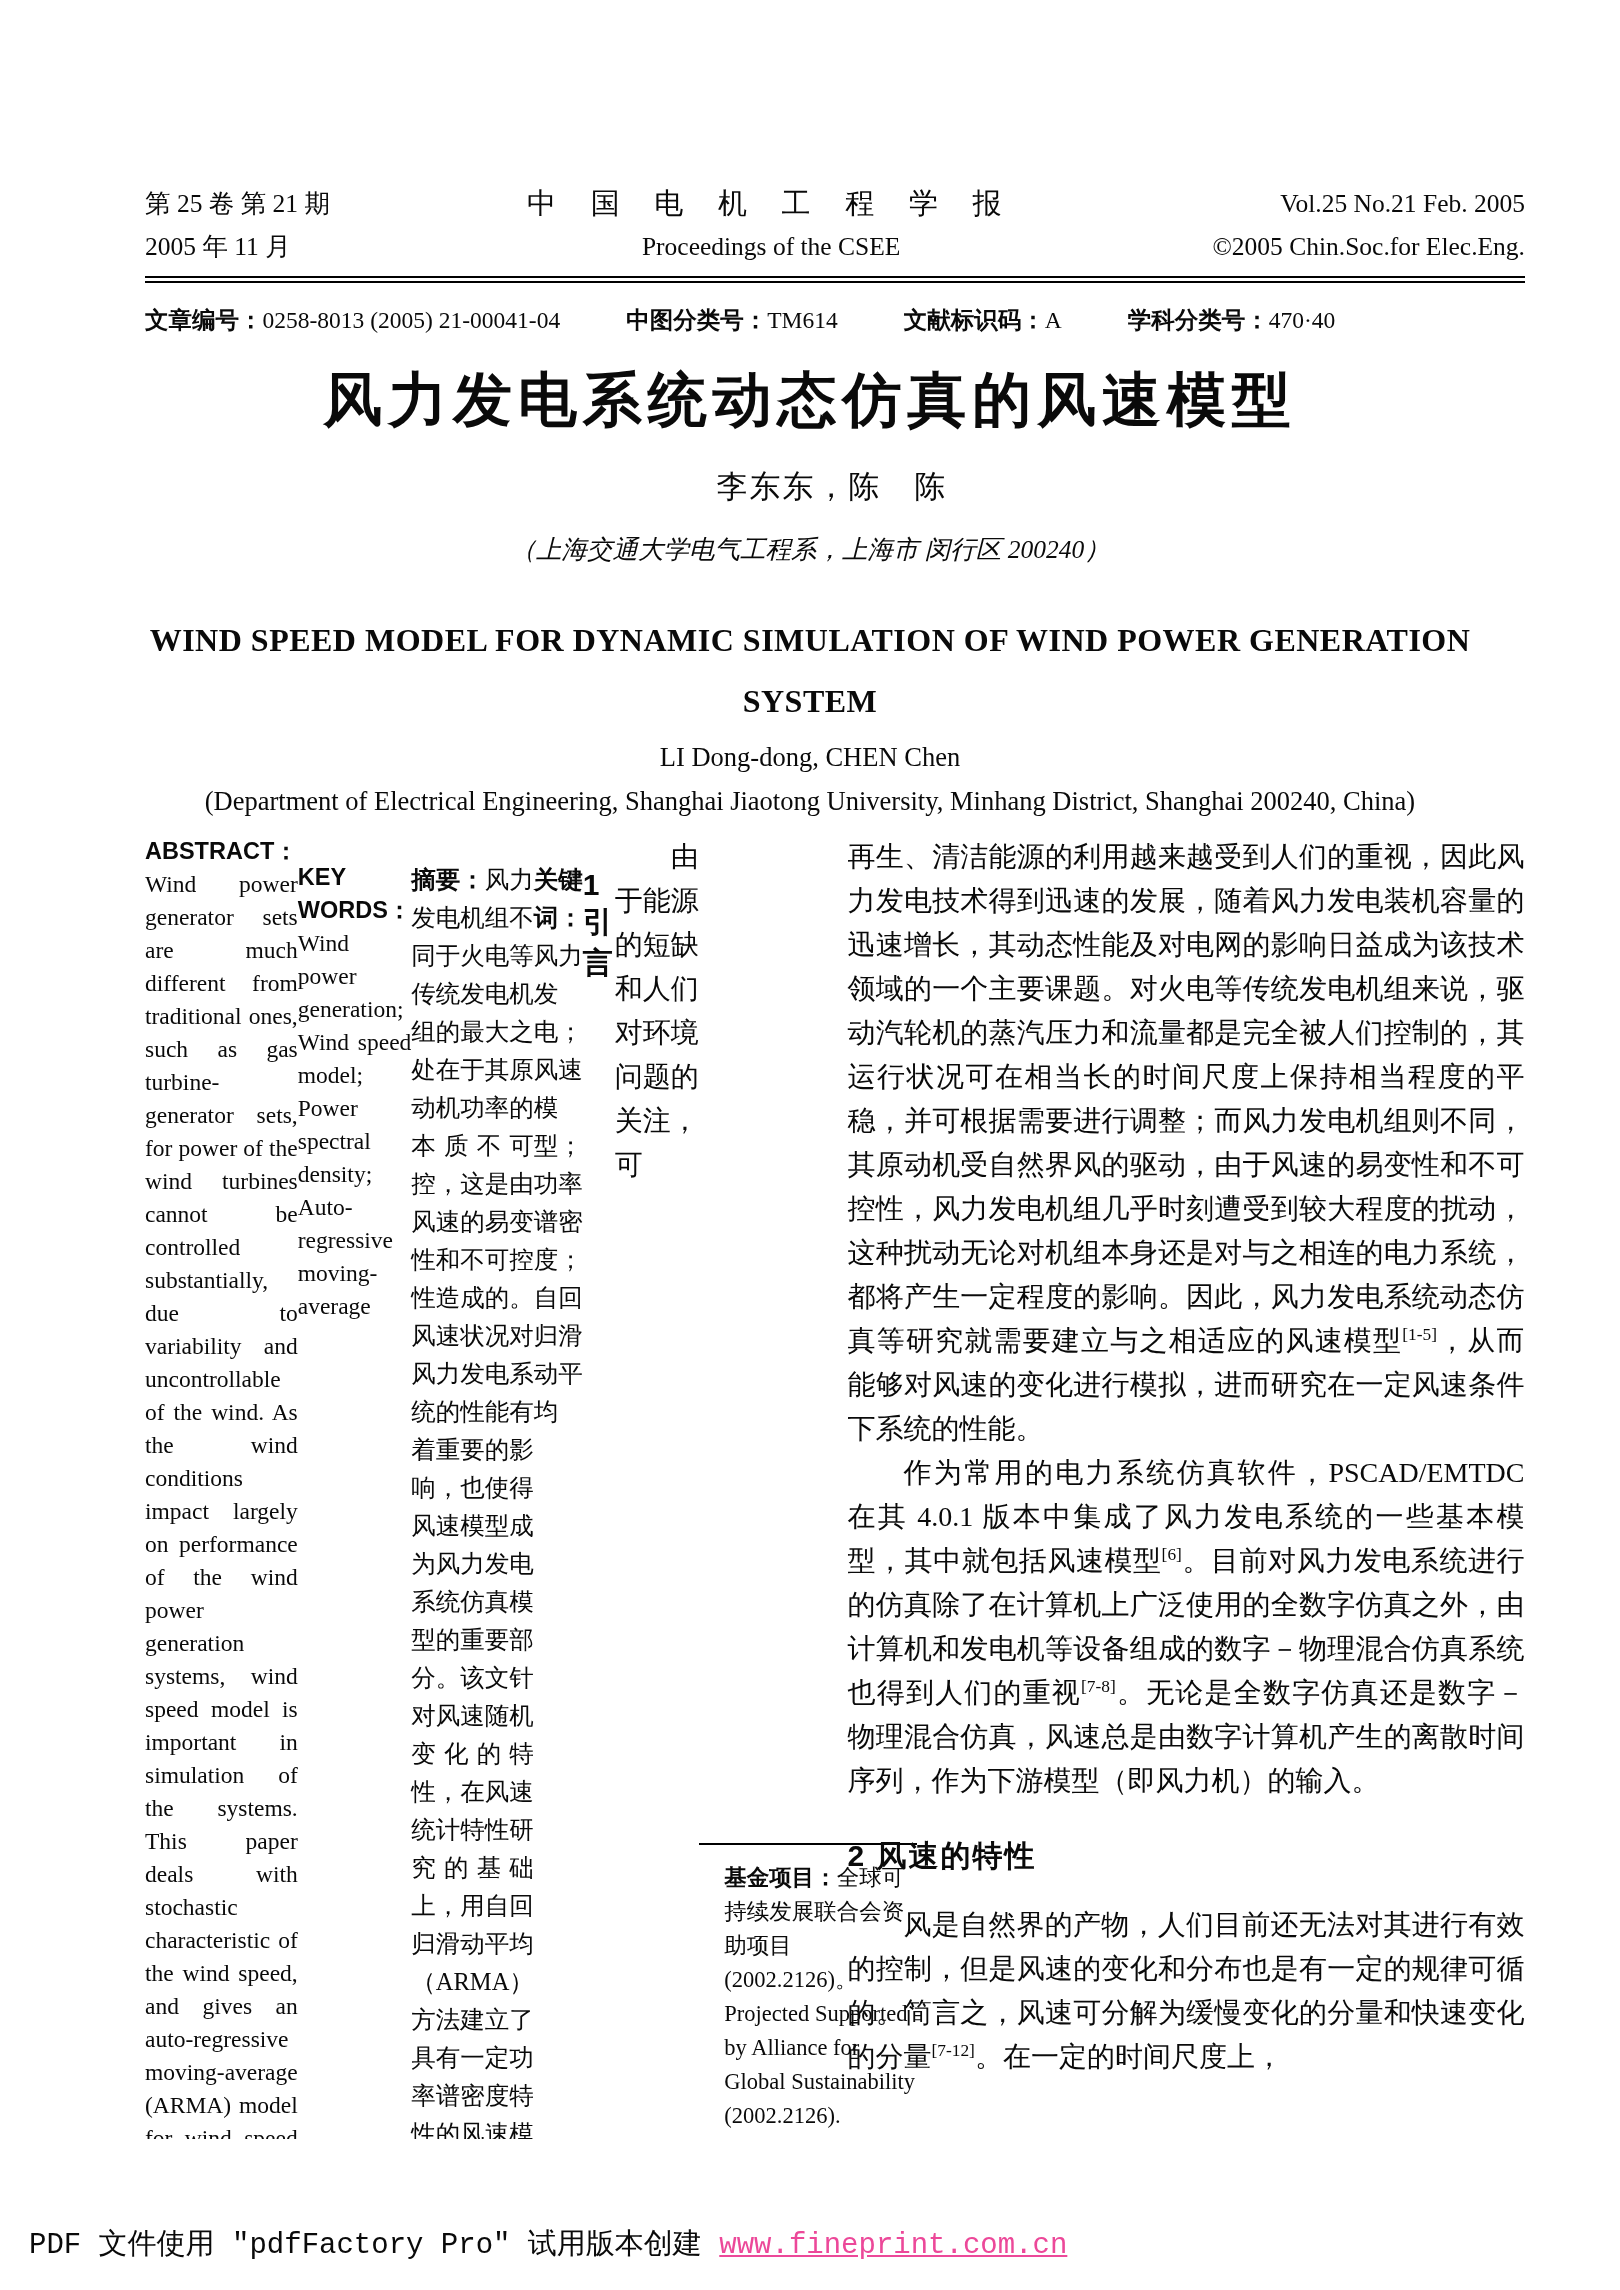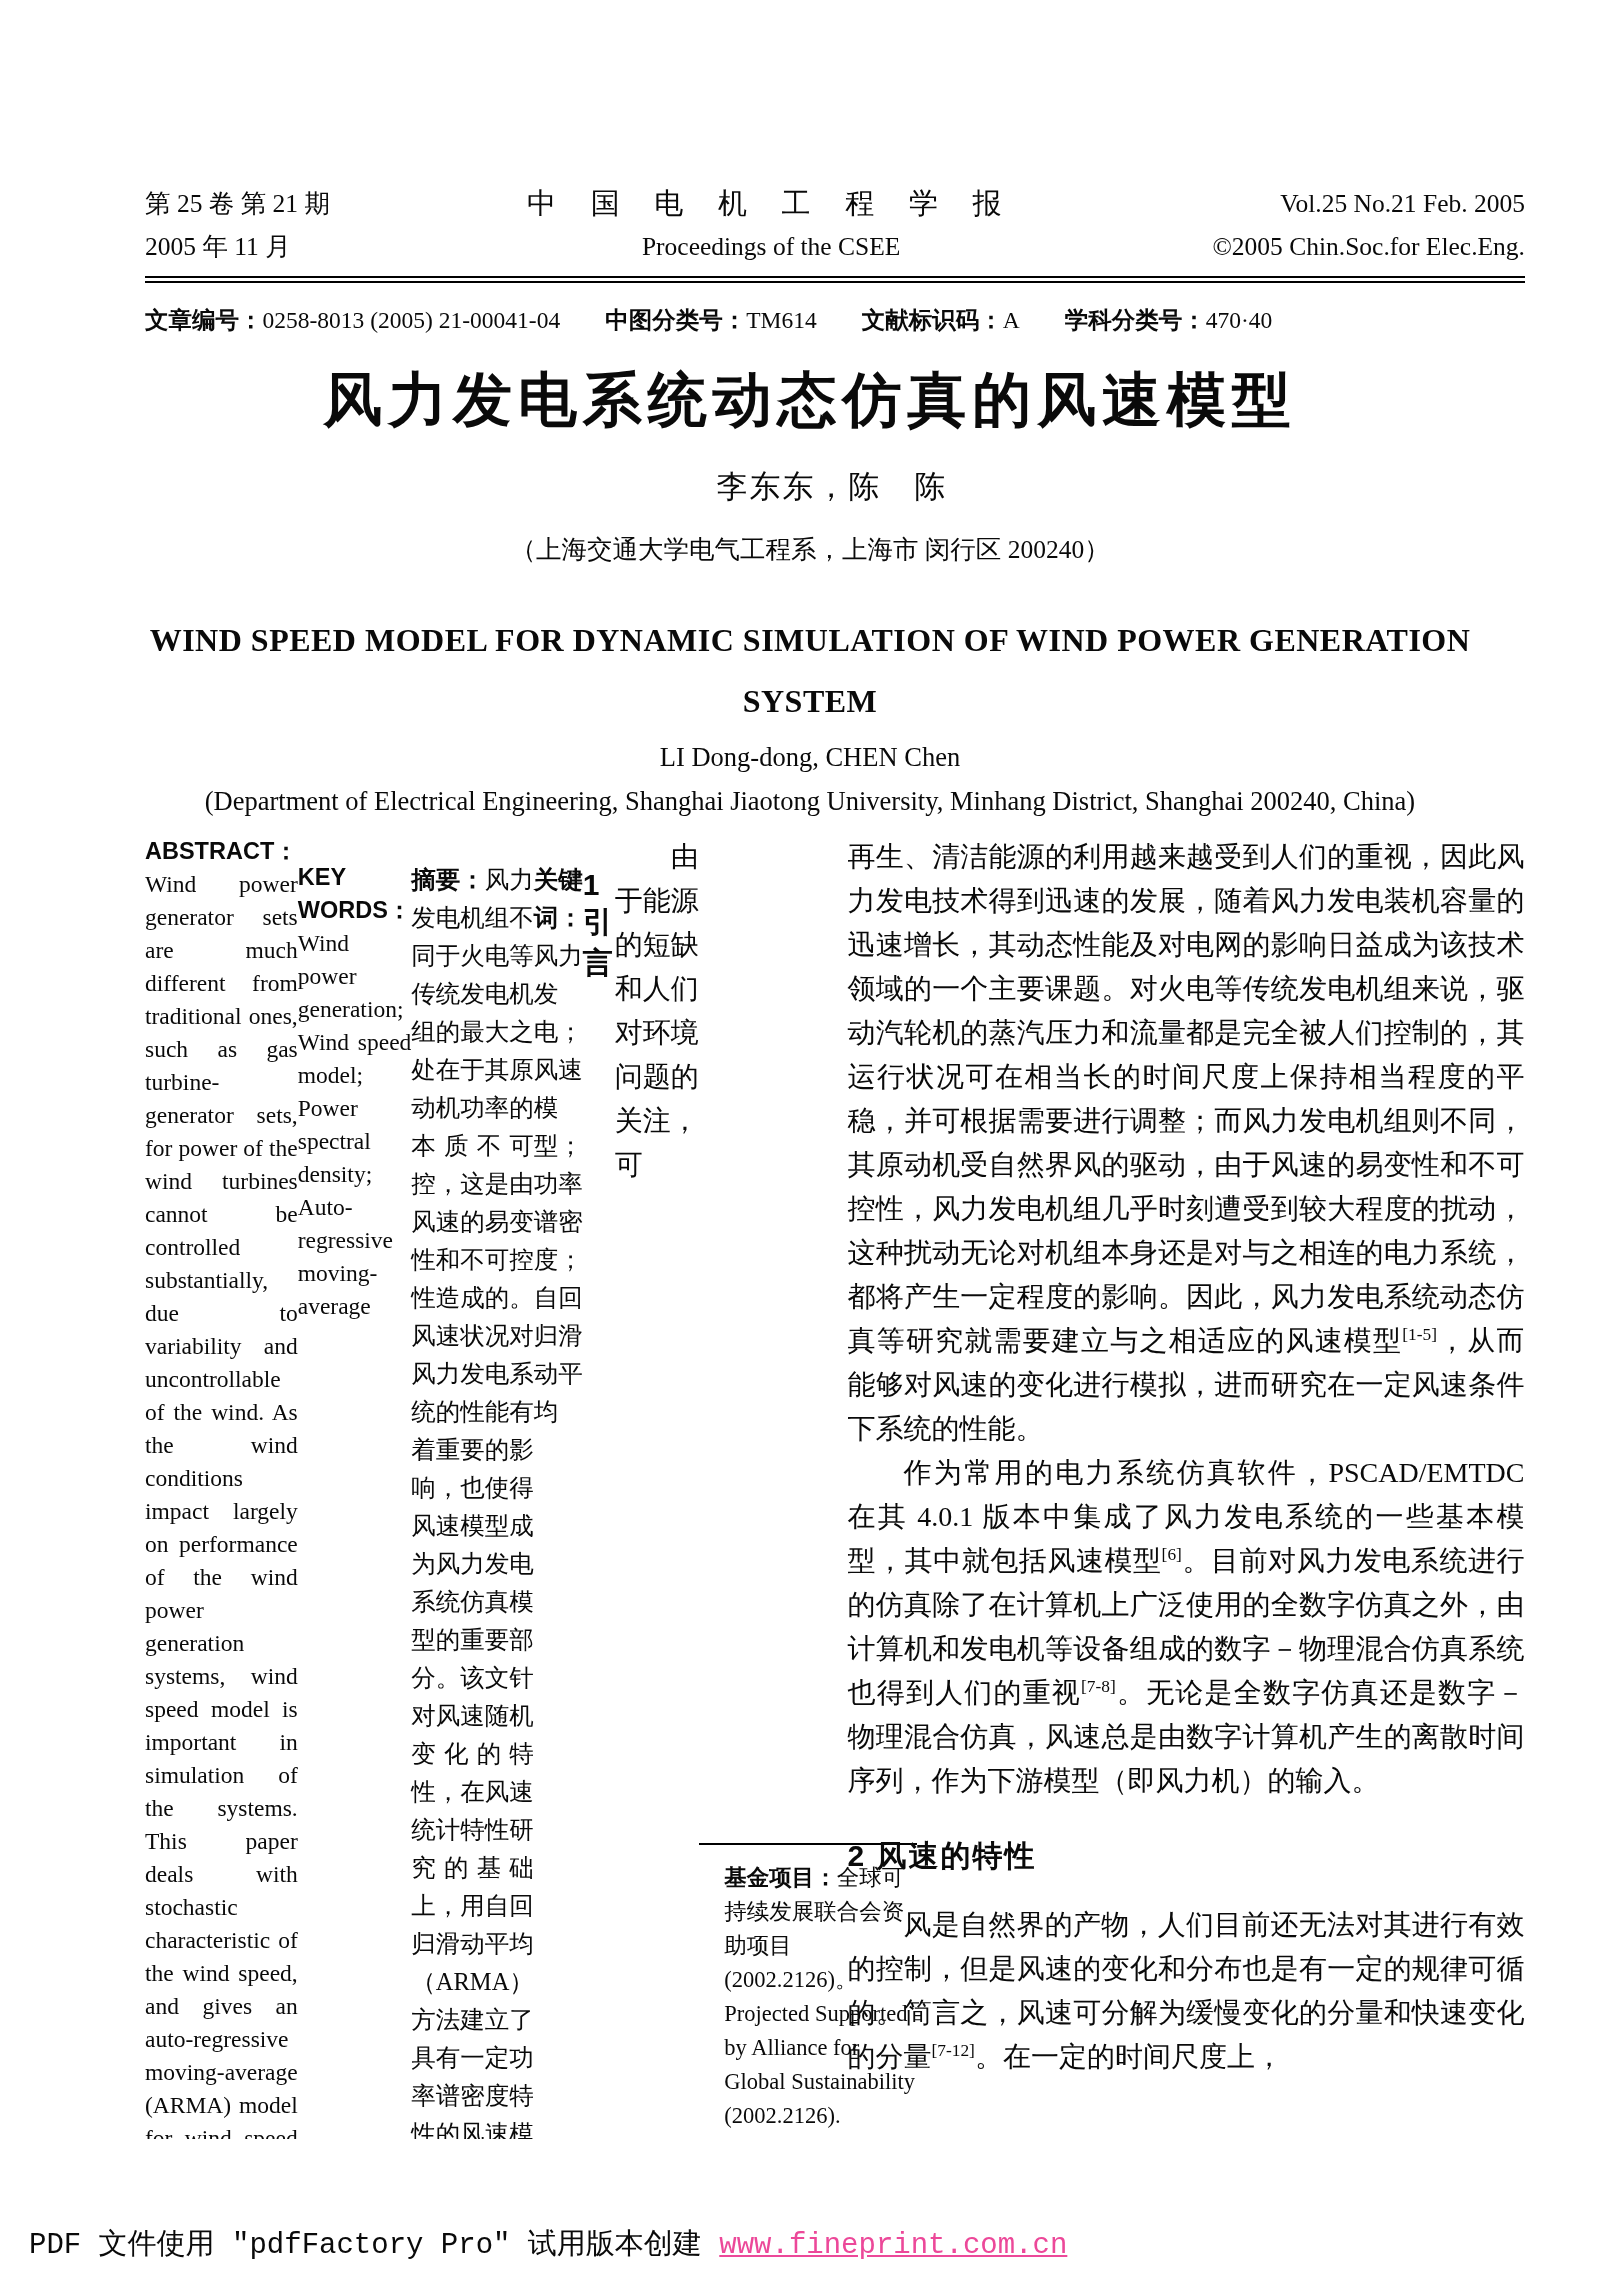--- a/index.html
+++ b/index.html
@@ -21,31 +21,31 @@
   .jh-left, .jh-right { font-size: 25.5px; line-height: 43px; white-space: nowrap; }
   .jh-left { text-align: left; }
   .jh-right { text-align: right; }
   .jh-center { text-align: center; flex: 1; }
   .jh-title-cn { font-size: 29px; line-height: 43px; letter-spacing: 13.7px; white-space: nowrap; }
   .jh-sub-en { font-size: 25.5px; line-height: 43px; }
   .double-rule { margin-top: 7.8px; height: 6.9px; border-top: 2.9px solid #000; border-bottom: 2px solid #000; }
   .meta-row {
     margin-top: 21.6px;
     display: flex;
-    gap: 45px;
+    gap: 66px;
     font-size: 23.5px;
     white-space: nowrap;
   }
   .meta-row b { font-family: "Liberation Sans", "DejaVu Sans", sans-serif; font-weight: 700; font-size: 23.5px; }
 
   
   .title-block { position: absolute; left: 0; top: 361px; width: 100%; text-align: center; }
   .cn-title { font-size: 59px; font-weight: 700; letter-spacing: 5.9px; line-height: 78px; }
   .cn-authors { margin-top: 27.4px; font-size: 31px; letter-spacing: 2px; padding-left: 44px; }
-  .cn-affil { margin-top: 23.5px; font-size: 25.5px; }
+  .cn-affil { margin-top: 23.5px; font-size: 25.5px; font-style: italic; }
   .en-title { margin-top: 43px; font-size: 32px; font-weight: 700; line-height: 61px; letter-spacing: 0.5px; }
   .en-authors { margin-top: 9.8px; font-size: 26.5px; }
   .en-affil { margin-top: 13.7px; font-size: 26.5px; }
 
   
   .body-cols {
     position: absolute;
     left: 145px; top: 835px;
     width: 1380px; height: 1304px;
     display: flex;

